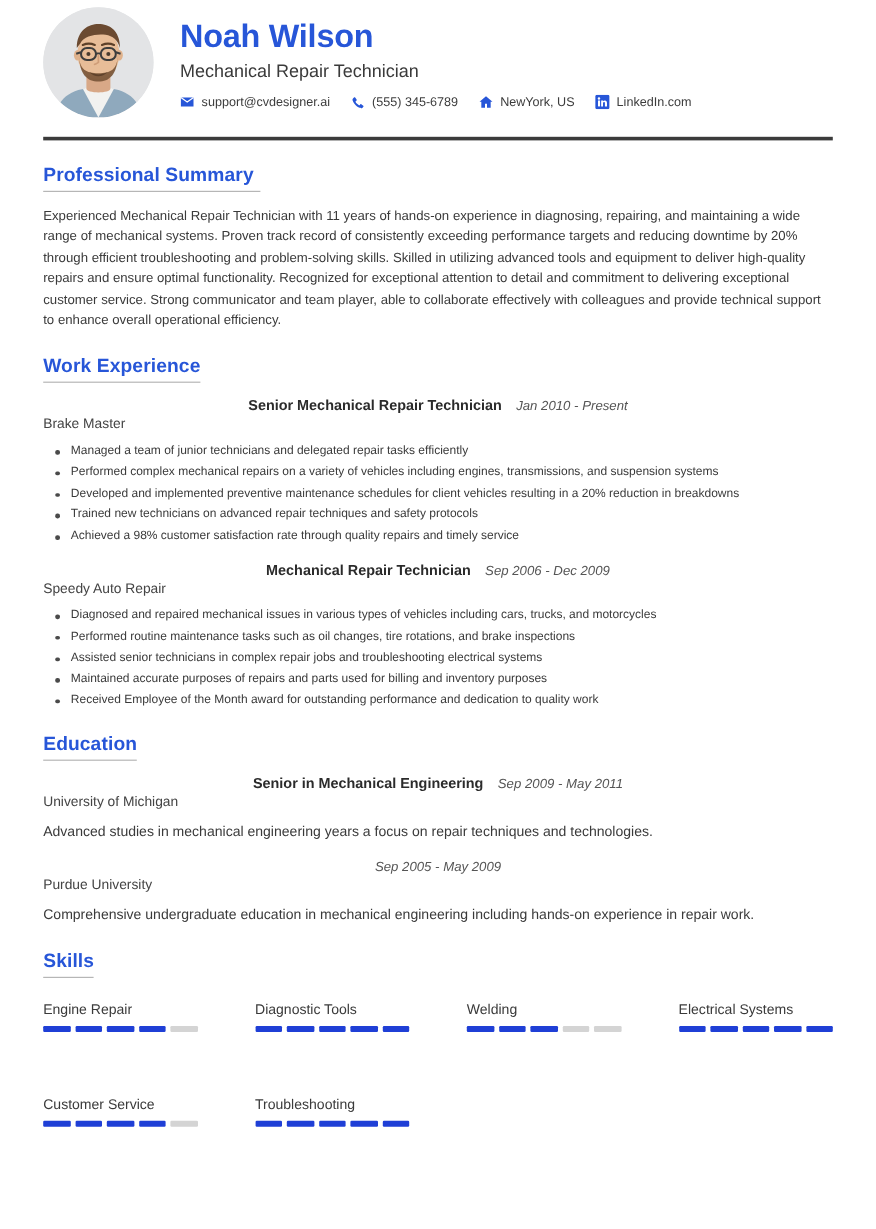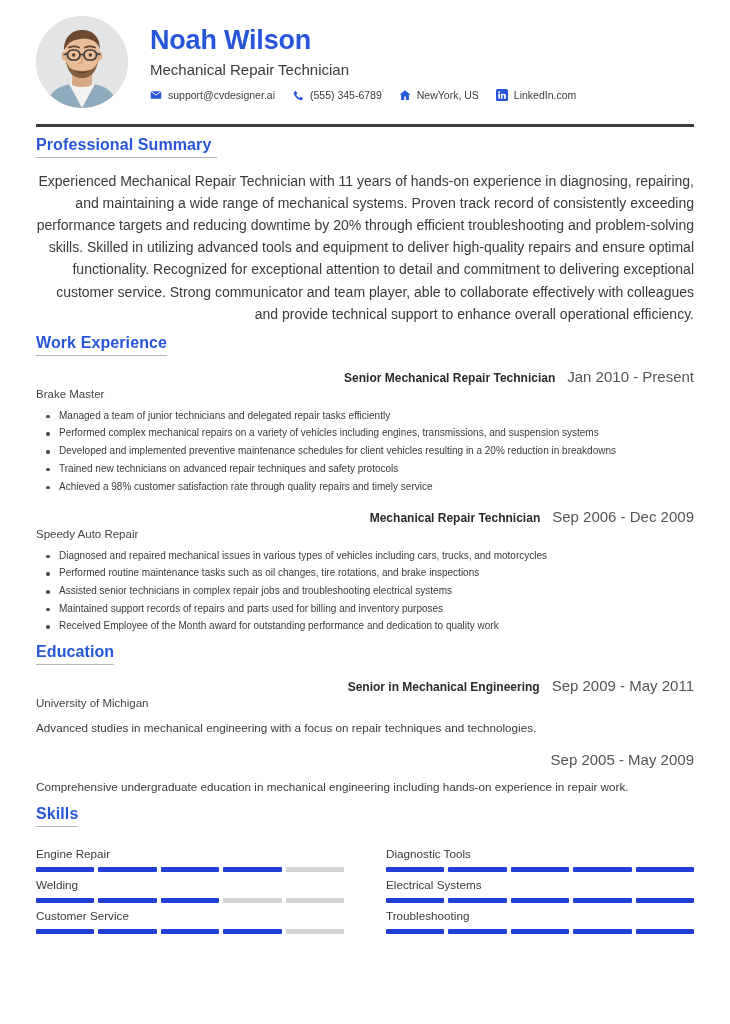--- a/index.html
+++ b/index.html
@@ -8,21 +8,21 @@
     height: 1024px;
     background: #ffffff;
     font-family: "Liberation Sans", sans-serif;
     color: #333333;
     overflow: hidden;
   }
   .page {
     width: 730px;
     height: 851px;
     background: #ffffff;
-    padding: 16px 36px 0 36px;
+    padding: 6px 36px 0 36px;
     position: relative;
   }
 
   
   .header {
     display: flex;
     align-items: center;
     gap: 22px;
     padding-bottom: 12px;
   }
@@ -77,59 +77,60 @@
   .contact-item .ico svg { display: block; }
 
   .header-rule {
     height: 3px;
     background: #3b3b3b;
     margin: 4px 0 0 0;
     width: 100%;
   }
 
   
-  .section { margin-top: 9px; }
+  .section { margin-top: 21px; }
   .section-title {
     display: inline-block;
     font-size: 16px;
     font-weight: bold;
     color: #2756d8;
     padding-bottom: 3px;
     border-bottom: 1.5px solid #b6b6b6;
     margin-bottom: 12px;
     letter-spacing: 0.1px;
   }
   .section-title.wide { padding-right: 6px; }
 
   .body-text {
-    font-size: 14px;
+    font-size: 11px;
     line-height: 1.58;
     color: #3a3a3a;
-    text-align: right;
+    text-align: left;
   }
 
   
   .entry { margin-bottom: 2px; }
   .entry + .entry { margin-top: 14px; }
   .entry-head {
     display: flex;
-    justify-content: flex-end;
+    justify-content: center;
     align-items: baseline;
     gap: 12px;
   }
   .entry-role {
     font-size: 12px;
     font-weight: bold;
     color: #2b2b2b;
   }
   .entry-date {
-    font-size: 15px;
+    font-size: 11px;
     color: #555555;
     white-space: nowrap;
     flex: 0 0 auto;
+    font-style: italic;
   }
   .entry-org {
     font-size: 11.5px;
     color: #444444;
     margin-top: 3px;
   }
   .entry-desc {
     font-size: 11.7px;
     color: #3a3a3a;
     line-height: 1.55;
@@ -156,24 +157,25 @@
     top: 7px;
     width: 3.5px;
     height: 3.5px;
     border-radius: 50%;
     background: #4a4a4a;
   }
 
   
   .skills-grid {
     display: grid;
-    grid-template-columns: 1fr 1fr;
+    grid-template-columns: 1fr 1fr 1fr 1fr;
     column-gap: 42px;
     row-gap: 0px;
     margin-top: 2px;
+    gap: 48px;
   }
   .skill {
     padding: 6px 0 0 0;
   }
   .skill-name {
     font-size: 11.7px;
     color: #3a3a3a;
     margin-bottom: 7px;
   }
   .skill-bar {
@@ -318,42 +320,43 @@
     <div class="entry">
       <div class="entry-head">
         <div class="entry-role">Mechanical Repair Technician</div>
         <div class="entry-date">Sep 2006 - Dec 2009</div>
       </div>
       <div class="entry-org">Speedy Auto Repair</div>
       <ul class="bullets">
         <li>Diagnosed and repaired mechanical issues in various types of vehicles including cars, trucks, and motorcycles</li>
         <li>Performed routine maintenance tasks such as oil changes, tire rotations, and brake inspections</li>
         <li>Assisted senior technicians in complex repair jobs and troubleshooting electrical systems</li>
-        <li>Maintained support records of repairs and parts used for billing and inventory purposes</li>
+        <li>Maintained accurate purposes of repairs and parts used for billing and inventory purposes</li>
         <li>Received Employee of the Month award for outstanding performance and dedication to quality work</li>
       </ul>
     </div>
   </div>
 
   <div class="section">
     <div class="section-title">Education</div>
 
     <div class="entry">
       <div class="entry-head">
         <div class="entry-role">Senior in Mechanical Engineering</div>
         <div class="entry-date">Sep 2009 - May 2011</div>
       </div>
       <div class="entry-org">University of Michigan</div>
-      <div class="entry-desc">Advanced studies in mechanical engineering with a focus on repair techniques and technologies.</div>
+      <div class="entry-desc">Advanced studies in mechanical engineering years a focus on repair techniques and technologies.</div>
     </div>
 
     <div class="entry">
       <div class="entry-head">
         <div class="entry-date">Sep 2005 - May 2009</div>
       </div>
+      <div class="entry-org">Purdue University</div>
       <div class="entry-desc">Comprehensive undergraduate education in mechanical engineering including hands-on experience in repair work.</div>
     </div>
   </div>
 
   <div class="section">
     <div class="section-title">Skills</div>
 
     <div class="skills-grid">
       <div class="skill">
         <div class="skill-name">Engine Repair</div>

